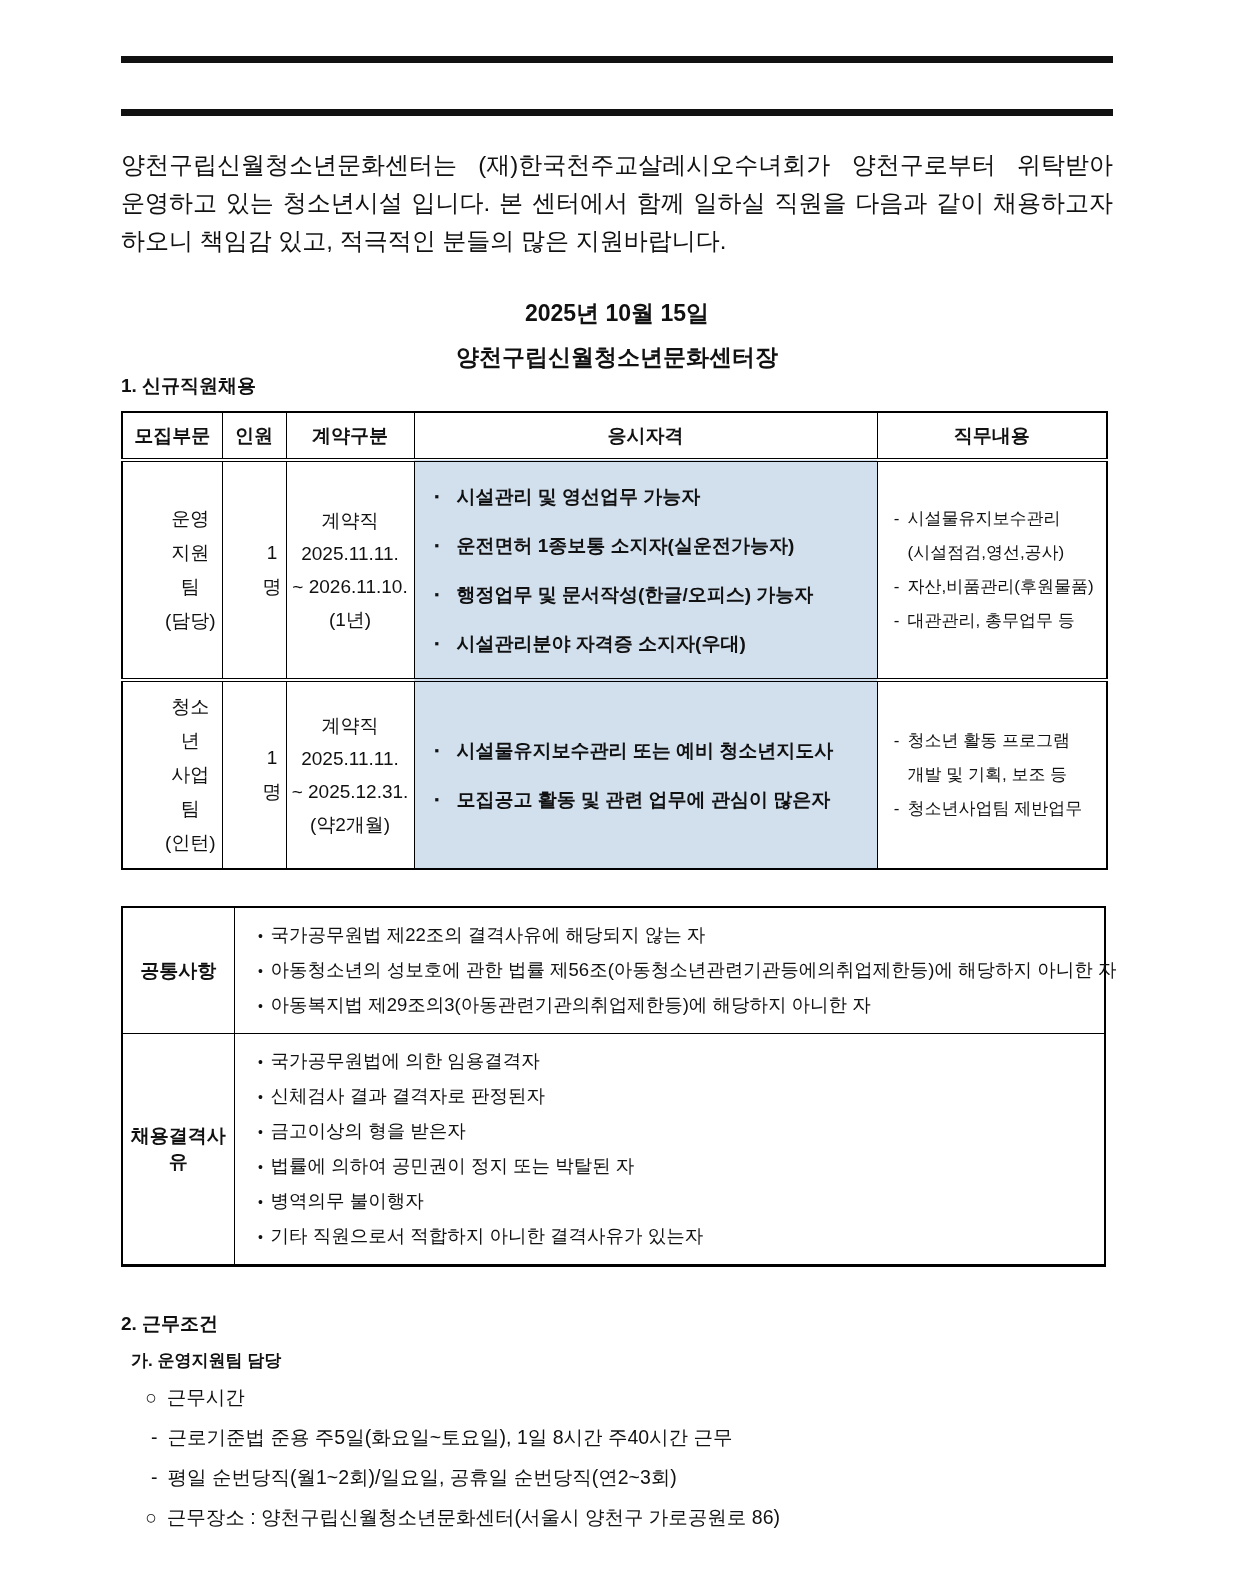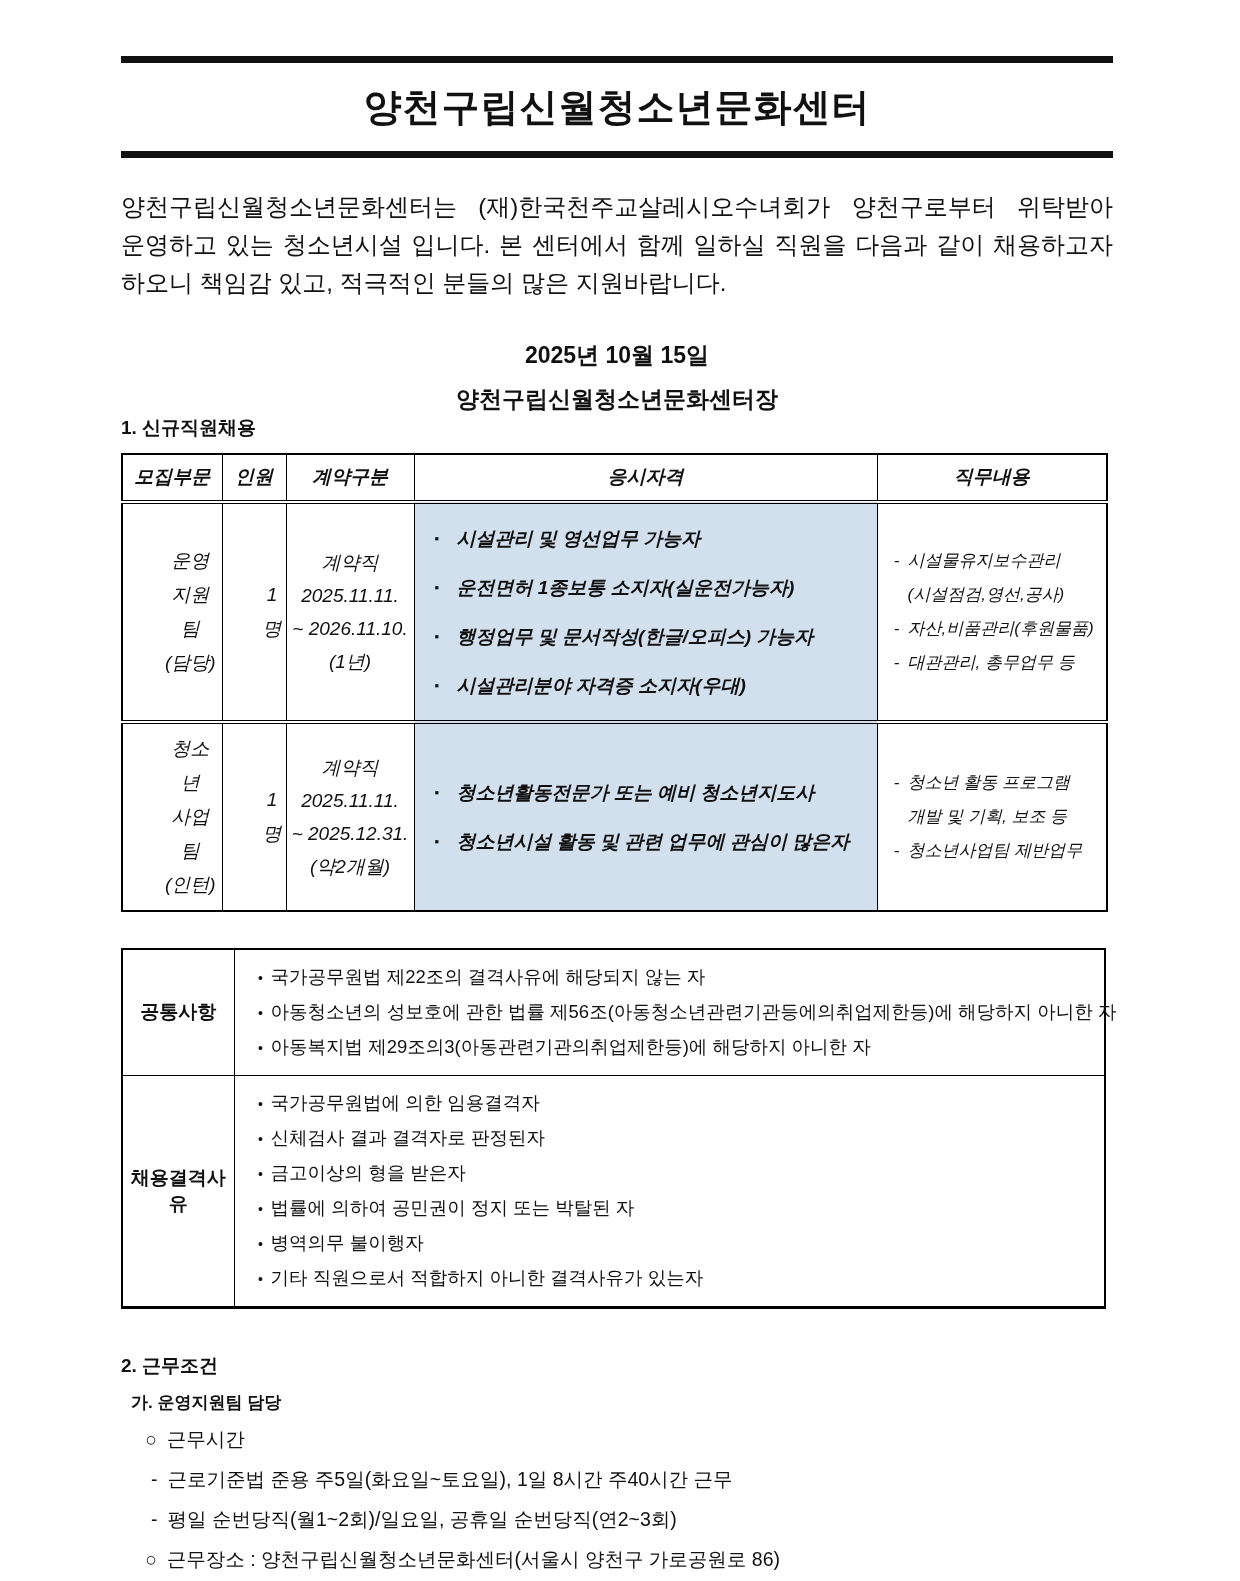--- a/index.html
+++ b/index.html
@@ -30,21 +30,21 @@
 
   
   .date-block { text-align: center; margin-top: 38px; }
   .date-line { font-size: 23px; font-weight: 700; }
   .signer-line { font-size: 23px; font-weight: 700; margin-top: 13px; }
 
   
   .sec1-heading { font-size: 19px; font-weight: 700; }
 
   table { border-collapse: collapse; table-layout: fixed; }
-  .recruit-table { width: 985px; margin-top: 12px; border: 2px solid #000; font-style: italic; }
+  .recruit-table { width: 985px; margin-top: 12px; border: 2px solid #000; }
   .recruit-table th, .recruit-table td { border: 1px solid #000; }
   .recruit-table th {
     font-size: 19px; font-weight: 700; height: 48px;
     border-bottom: 4px double #000; background: #fff; text-align: center;
   }
   .recruit-table tr.row-sep td { border-bottom: 4px double #000; }
   .recruit-table td { font-size: 19px; vertical-align: middle; padding: 8px 4px; }
   td.center { text-align: center; line-height: 34px; padding-left: 40px; }
   td.contract { text-align: center; line-height: 33px; }
   td.qual-cell {
@@ -73,21 +73,20 @@
   .sec2-item.lvl-o { padding-left: 24px; }
   .sec2-item.lvl-d { padding-left: 30px; }
   .sec2-m { display: inline-block; margin-right: 10px; }
 </style>
 </head>
 <body>
 
 <div class="page">
 
   <div class="header-block">
-    <div class="doc-title">양천구립신월청소년문화센터</div>
   </div>
 
   <p class="intro">양천구립신월청소년문화센터는 (재)한국천주교살레시오수녀회가 양천구로부터 위탁받아 운영하고 있는 청소년시설 입니다. 본 센터에서 함께 일하실 직원을 다음과 같이 채용하고자 하오니 책임감 있고, 적극적인 분들의 많은 지원바랍니다.</p>
 
   <div class="date-block">
     <div class="date-line">2025년 10월 15일</div>
     <div class="signer-line">양천구립신월청소년문화센터장</div>
   </div>
 
   <div class="sec1-heading">1. 신규직원채용</div>
@@ -143,22 +142,22 @@
         <div>(인턴)</div>
       </td>
       <td class="center">1명</td>
       <td class="contract">
         <div>계약직</div>
         <div>2025.11.11.</div>
         <div>~ 2025.12.31.</div>
         <div>(약2개월)</div>
       </td>
       <td class="qual-cell">
-        <div class="qual-line"><span class="sq">▪</span><span>청소년활동전문가 또는 예비 청소년지도사</span></div>
-        <div class="qual-line"><span class="sq">▪</span><span>청소년시설 활동 및 관련 업무에 관심이 많은자</span></div>
+        <div class="qual-line"><span class="sq">▪</span><span>시설물유지보수관리 또는 예비 청소년지도사</span></div>
+        <div class="qual-line"><span class="sq">▪</span><span>모집공고 활동 및 관련 업무에 관심이 많은자</span></div>
       </td>
       <td class="duties">
         <div class="duty-line"><span class="duty-m">-</span><span>청소년 활동 프로그램</span></div>
         <div class="duty-line"><span class="duty-m"></span><span>개발 및 기획, 보조 등</span></div>
         <div class="duty-line"><span class="duty-m">-</span><span>청소년사업팀 제반업무</span></div>
       </td>
     </tr>
   </tbody>
     </table>
 

